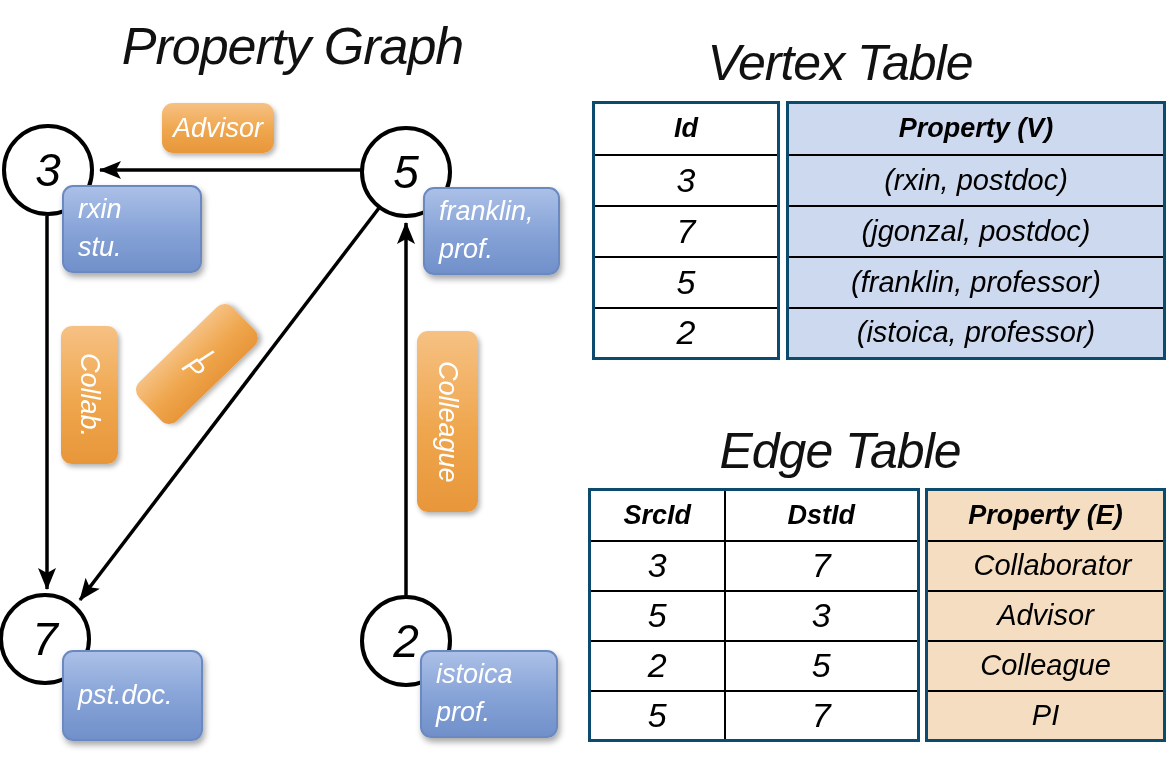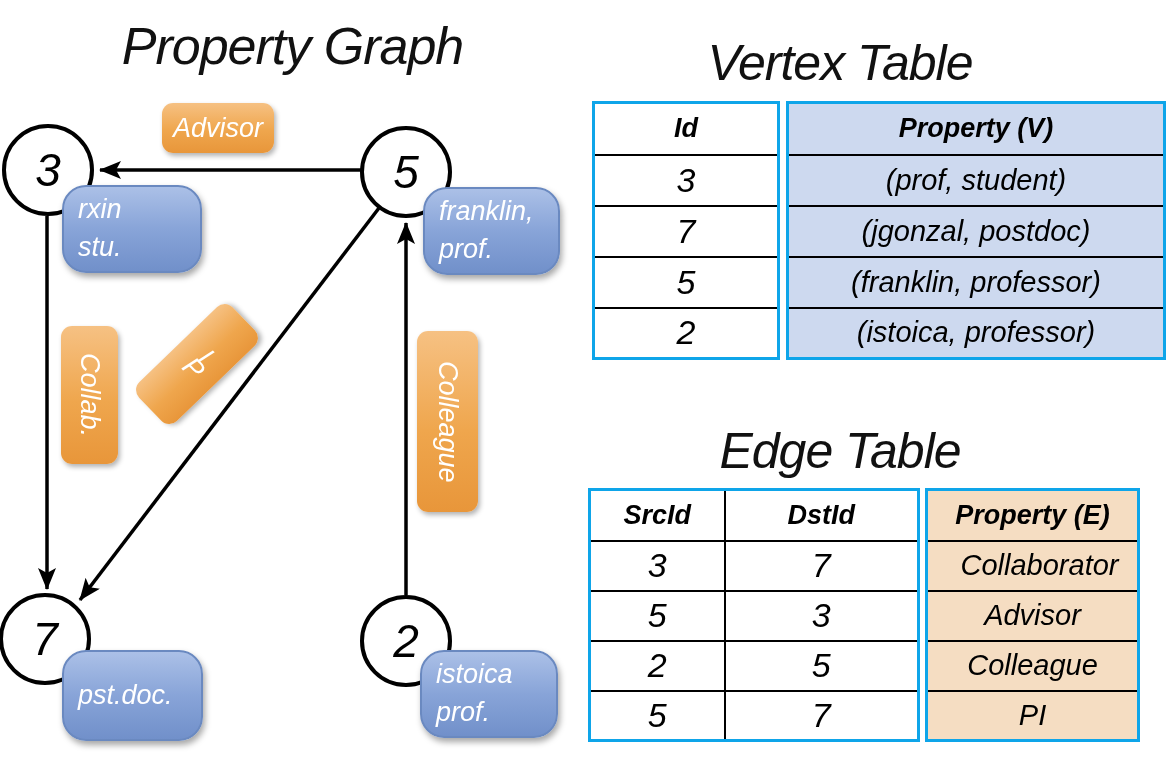--- a/index.html
+++ b/index.html
@@ -19,41 +19,41 @@
   
   .gnode {
     position:absolute; width:92px; height:92px; background:#fff;
     border:4px solid #000; border-radius:50%;
     display:flex; align-items:center; justify-content:center;
     font-size:46px; font-weight:300;
   }
 
   
   .vbox {
-    position:absolute; border-radius:24px;
+    position:absolute; border-radius:11px;
     background:linear-gradient(180deg,#abc0e7 0%, #88a4d8 50%, #7190ca 100%);
     border:2px solid #6a89c0; box-shadow:2px 4px 6px rgba(0,0,0,0.35);
     color:#fff; font-size:27px; line-height:1.4; padding:3px 14px;
     display:flex; flex-direction:column; justify-content:center;
   }
 
   
   .ebox {
     position:absolute; border-radius:11px;
     background:linear-gradient(180deg,#f6c183 0%, #efa64d 55%, #e8963a 100%);
     box-shadow:2px 3px 5px rgba(0,0,0,0.30);
     color:#fff; font-size:27px;
     display:flex; align-items:center; justify-content:center;
   }
   .vtext { writing-mode:vertical-rl; text-orientation:mixed; }
   .pi-letter { display:inline-block; transform:rotate(90deg); }
 
   
   .tbl-wrap { position:absolute; display:flex; }
-  table { border-collapse:collapse; table-layout:fixed; border:3px solid #0ea5e9; }
+  table { border-collapse:collapse; table-layout:fixed; border:3px solid #0c4a6e; }
   td { border:2px solid #000; text-align:center; vertical-align:middle; padding:0; }
   .hdr  { font-weight:bold; font-size:27px; }
   .numc { font-size:34px; font-weight:300; }
   .prop { font-size:29px; font-weight:300; }
   .bluefill   { background:#cdd9ef; }
   .orangefill { background:#f5ddc2; }
 </style>
 </head>
 <body>
 
@@ -137,21 +137,21 @@
             <td class="numc" style="height:51px;">2</td>
           </tr>
     </tbody>
       </table>
     <table style="width:380px;">
       <tbody>
           <tr>
             <td class="hdr bluefill" style="height:52px;">Property (V)</td>
           </tr>
       <tr>
-            <td class="prop bluefill" style="height:51px;">(prof, student)</td>
+            <td class="prop bluefill" style="height:51px;">(rxin, postdoc)</td>
           </tr>
       <tr>
             <td class="prop bluefill" style="height:51px;">(jgonzal, postdoc)</td>
           </tr>
       <tr>
             <td class="prop bluefill" style="height:51px;">(franklin, professor)</td>
           </tr>
       <tr>
             <td class="prop bluefill" style="height:51px;">(istoica, professor)</td>
           </tr>
@@ -179,21 +179,21 @@
       <tr>
         <td class="numc" style="height:50px;">2</td>
         <td class="numc">5</td>
       </tr>
       <tr>
         <td class="numc" style="height:50px;">5</td>
         <td class="numc">7</td>
       </tr>
     </tbody>
       </table>
-    <table style="width:215px;">
+    <table style="width:241px;">
       <tbody>
           <tr>
             <td class="hdr orangefill" style="height:51px;">Property (E)</td>
           </tr>
       <tr>
             <td class="prop orangefill" style="height:50px;padding-left:14px;">Collaborator</td>
           </tr>
       <tr>
             <td class="prop orangefill" style="height:50px;">Advisor</td>
           </tr>

